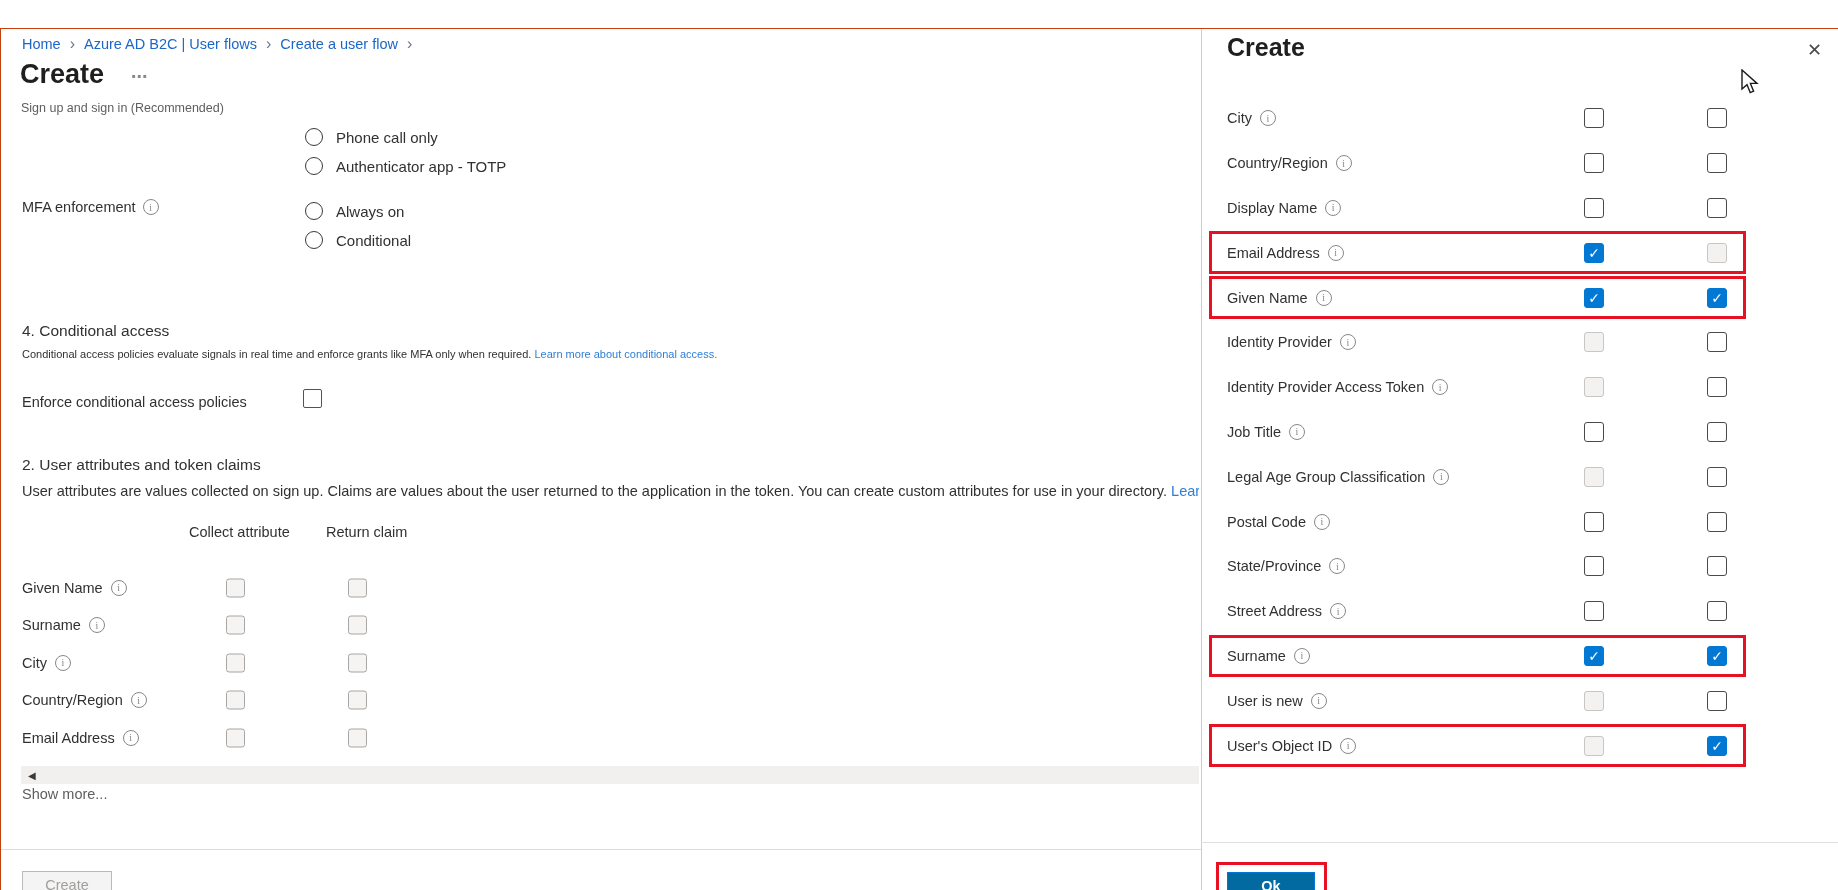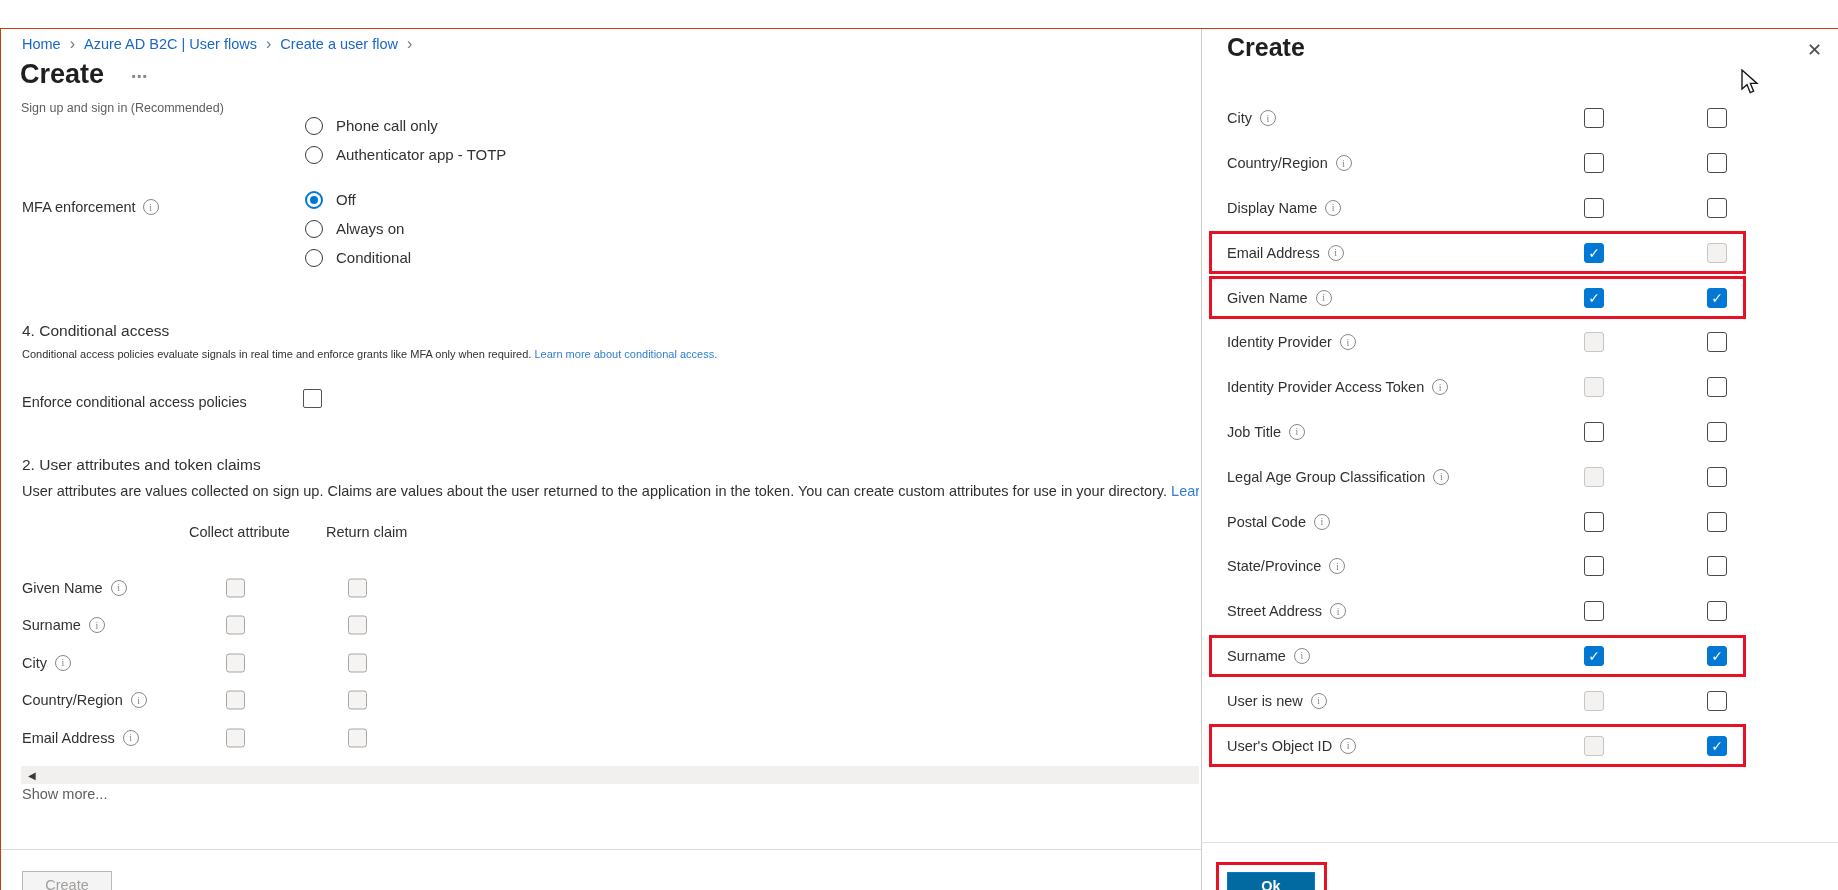--- a/index.html
+++ b/index.html
@@ -13,21 +13,21 @@
   .crumb-link{color:#1b66c9;}
   .crumb-sep{color:#68798a;font-size:13px;margin:0 9px;font-weight:400;}
   .crumb-sep::after{content:"\203A";font-size:16px;}
 
   
   .page-title{left:19px;top:30px;font-size:27px;font-weight:700;color:#201f1e;}
   .title-ellipsis{left:130px;top:38px;color:#8a8886;font-size:16px;letter-spacing:1px;font-weight:700;}
   .subtitle{left:20px;top:72px;font-size:12.5px;color:#605e5c;}
 
   
-  .radio-row{height:29px;display:flex;align-items:flex-start;}
+  .radio-row{height:29px;display:flex;align-items:flex-end;}
   .radio{width:18px;height:18px;border-radius:50%;box-sizing:border-box;flex:0 0 auto;position:relative;background:#fff;}
   .radio[data-state="unselected"]{border:1.6px solid #3b3a39;}
   .radio[data-state="selected"]{border:2px solid #0078d4;}
   .radio[data-state="selected"]::after{content:"";position:absolute;left:3px;top:3px;right:3px;bottom:3px;border-radius:50%;background:#0078d4;}
   .radio-label{margin-left:13px;font-size:15px;}
   .methods{left:304px;top:88px;width:420px;}
   .enforce-options{left:304px;top:162px;width:420px;}
 
   .field-label{font-size:14.5px;color:#323130;display:flex;align-items:center;gap:7px;}
   .mfa-label{left:21px;top:170px;}
@@ -127,24 +127,20 @@
         <span class="radio-label">Authenticator app - TOTP</span>
       </div>
     </div>
 
   <div class="abs field-label mfa-label">
     <span>MFA enforcement</span>
     <span class="info-icon"></span>
   </div>
   <div class="abs enforce-options">
 
-      <div class="radio-row">
-        <span class="radio" data-state="selected"></span>
-        <span class="radio-label">Off</span>
-      </div>
 
       <div class="radio-row">
         <span class="radio" data-state="unselected"></span>
         <span class="radio-label">Always on</span>
       </div>
 
       <div class="radio-row">
         <span class="radio" data-state="unselected"></span>
         <span class="radio-label">Conditional</span>
       </div>

